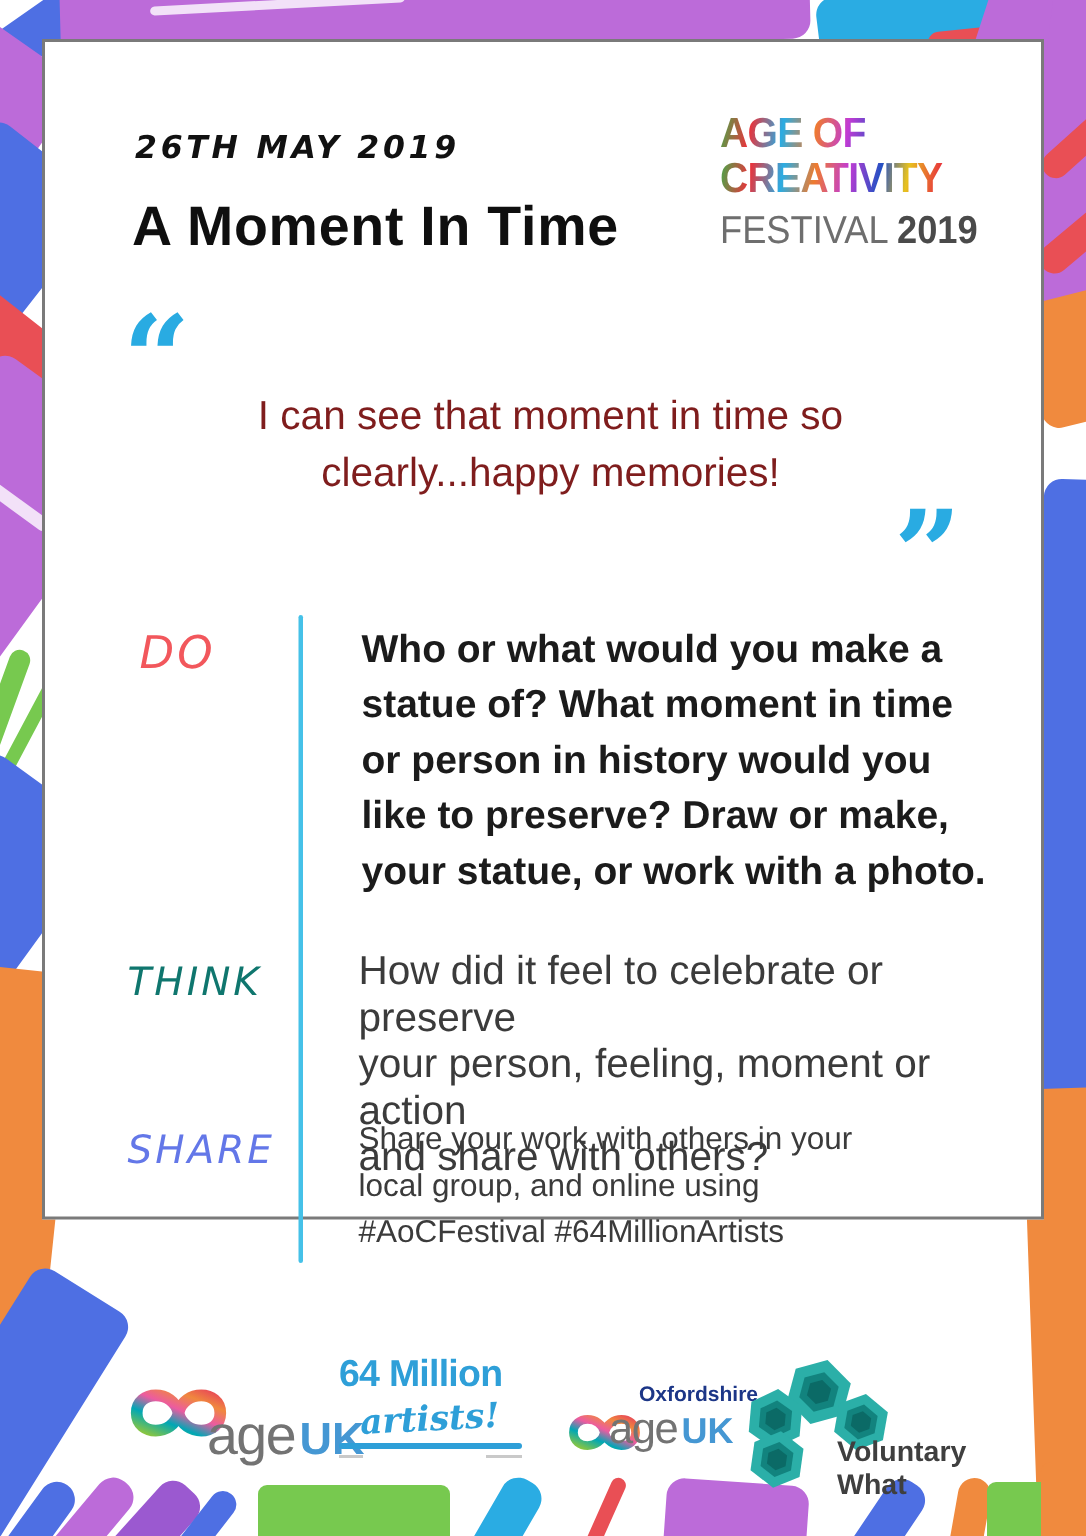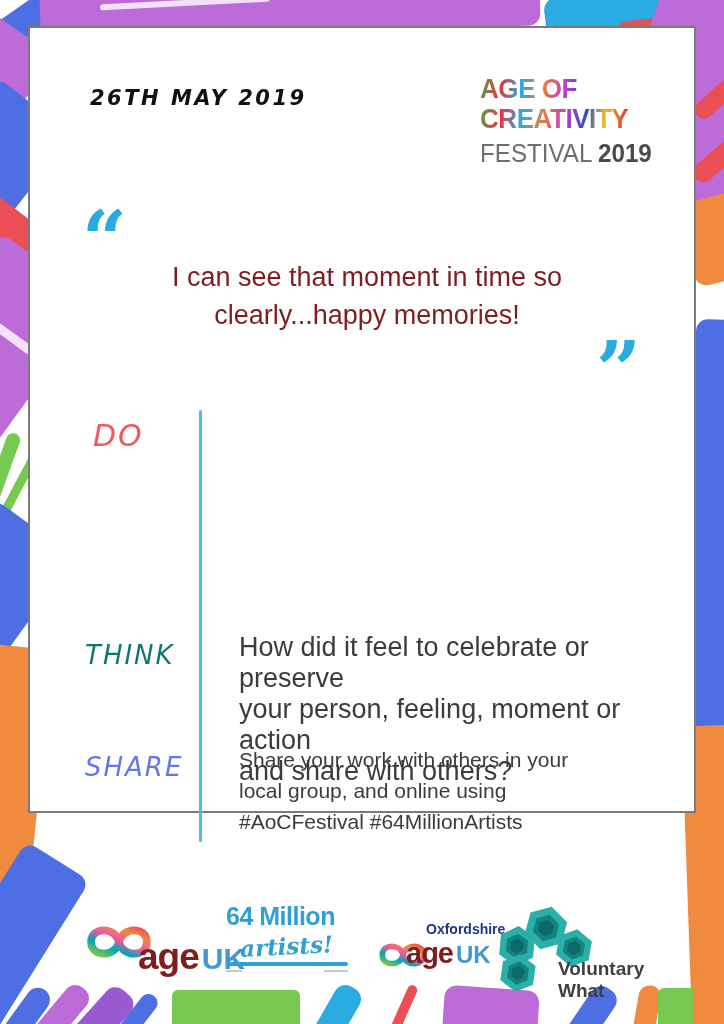--- a/index.html
+++ b/index.html
@@ -33,21 +33,21 @@
   .think-label{left:55px;top:612px;font-size:26px;color:#0f766e;}
   .share-label{left:55px;top:724px;font-size:26px;color:#6377E8;}
   .divider{left:169px;top:382px;width:3px;height:432px;background:#45C1E8;border-radius:2px;}
   .stext{white-space:pre-line;}
   .do-text{left:211px;top:386px;width:430px;font-size:26px;line-height:37px;font-weight:bold;color:#1b1b1b;}
   .think-text{left:209px;top:604px;width:420px;font-size:27px;line-height:31px;color:#3b3b3b;}
   .share-text{left:209px;top:716px;width:420px;font-size:21px;line-height:31px;color:#3b3b3b;}
   
   .ageuk{left:50px;top:884px;width:170px;height:80px;}
   .ageuk .word{position:absolute;left:58px;top:24px;}
-  .age-word{font-size:37px;font-weight:bold;color:#7f1d1d;letter-spacing:-1px;}
+  .age-word{font-size:37px;font-weight:normal;color:#737373;letter-spacing:-1px;}
   .uk-word{font-size:30px;font-weight:bold;color:#4597D3;margin-left:3px;}
   .m64{left:196px;top:874px;width:130px;}
   .m64 .big{font-size:25px;font-weight:bold;color:#2E9FD8;letter-spacing:-0.5px;}
   .m64 .script{display:block;font-family:"DejaVu Serif",serif;font-style:italic;font-weight:bold;
                font-size:23px;color:#2E9FD8;transform:rotate(-3deg);margin:1px 0 0 14px;}
   .m64 .bar{width:122px;height:4px;background:#2E9FD8;border-radius:2px;margin-top:3px;}
   .m64 .tiny{display:flex;justify-content:space-between;width:122px;margin-top:4px;}
   .m64 .tiny i{display:block;height:2px;background:#c9c9c9;}
   .oxf{left:344px;top:893px;width:140px;height:72px;}
   .oxf .region{position:absolute;left:52px;top:0px;font-size:14px;font-weight:bold;color:#1C3687;}
@@ -96,34 +96,40 @@
   <div class="bs" style="left:392px;top:982px;width:10px;height:85px;background:#E94F55;transform:rotate(24deg);"></div>
   <div class="bs" style="left:443px;top:988px;width:95px;height:60px;background:#BC6BD9;transform:rotate(4deg);"></div>
   <div class="bs" style="left:572px;top:982px;width:28px;height:85px;background:#4E6FE3;transform:rotate(34deg);"></div>
   <div class="bs" style="left:634px;top:985px;width:22px;height:75px;background:#F08A3E;transform:rotate(10deg);"></div>
   <div class="bs" style="left:658px;top:988px;width:64px;height:60px;background:#77C94F;border-radius:6px;"></div>
   <div class="bs" style="left:694px;top:975px;width:60px;height:85px;background:#F08A3E;border-radius:6px;"></div>
 
   <div class="panel">
 
     <div class="abs date">26TH MAY 2019</div>
+    <div class="abs title">A Moment In Time</div>
 
     <div class="abs logo">
       <span class="paint">AGE OF</span>
       <span class="paint">CREATIVITY</span>
       <span class="festline"><span>FESTIVAL</span><span class="yr">2019</span></span>
     </div>
 
     <div class="abs qmark q-open">“</div>
     <div class="abs quote-text">I can see that moment in time so
 clearly...happy memories!</div>
     <div class="abs qmark q-close">”</div>
 
     <div class="abs slabel do-label">DO</div>
     <div class="abs divider"></div>
+    <div class="abs stext do-text">Who or what would you make a
+statue of? What moment in time
+or person in history would you
+like to preserve? Draw or make,
+your statue, or work with a photo.</div>
 
     <div class="abs slabel think-label">THINK</div>
     <div class="abs stext think-text">How did it feel to celebrate or preserve
 your person, feeling, moment or action
 and share with others?</div>
 
     <div class="abs slabel share-label">SHARE</div>
     <div class="abs stext share-text">Share your work with others in your
 local group, and online using
 #AoCFestival #64MillionArtists</div>

